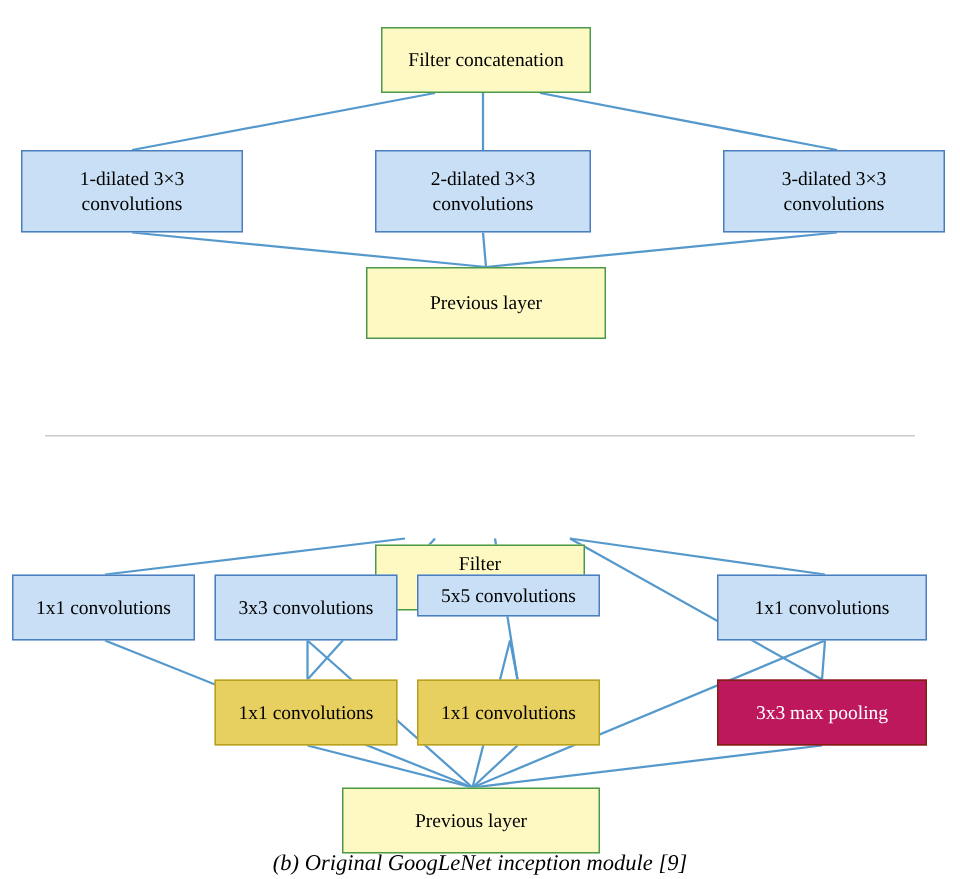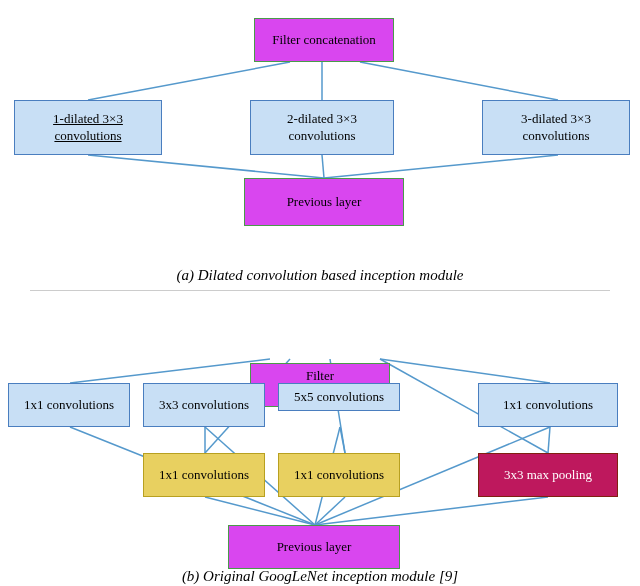--- a/index.html
+++ b/index.html
@@ -33,21 +33,21 @@
       background: #c8dff5;
       text-align: center;
       font-size: 13px;
       display: flex;
       align-items: center;
       justify-content: center;
       padding: 4px;
       line-height: 1.3;
     }
     .box.green {
-      background: #d946ef;
+      background: #fef9c3;
       border-color: #4a9a4a;
     }
     .box.yellow {
       background: #e8d060;
       border-color: #b8a020;
     }
     .box.orange-red {
       background: #be185d;
       border-color: #802010;
       color: #fff;
@@ -80,29 +80,28 @@
     <line x1="88" y1="100" x2="290" y2="62" stroke="#5599cc" stroke-width="1.5"></line>
 
     <line x1="322" y1="100" x2="322" y2="62" stroke="#5599cc" stroke-width="1.5"></line>
 
     <line x1="558" y1="100" x2="360" y2="62" stroke="#5599cc" stroke-width="1.5"></line>
   </svg>
 
   <div class="box green" style="left:254px; top:18px; width:140px; height:44px;">Filter
 concatenation</div>
 
-  <div class="box" style="left:14px; top:100px; width:148px; height:55px;text-decoration:underline;">1-dilated 3×3<br>convolutions</div>
+  <div class="box" style="left:14px; top:100px; width:148px; height:55px;">1-dilated 3×3<br>convolutions</div>
 
   <div class="box" style="left:250px; top:100px; width:144px; height:55px;">2-dilated 3×3<br>convolutions</div>
 
   <div class="box" style="left:482px; top:100px; width:148px; height:55px;">3-dilated 3×3<br>convolutions</div>
 
   <div class="box green" style="left:244px; top:178px; width:160px; height:48px;">Previous layer</div>
 
-  <div class="caption" style="position:absolute; bottom:4px; width:100%;">(a) Dilated convolution based inception module</div>
 </div>
 
 <div class="divider"></div>
 
 <div class="section section-b" style="margin-top:2px;">
   <svg class="lines">
 
     <line x1="315" y1="232" x2="70" y2="134" stroke="#5599cc" stroke-width="1.5"></line>
     <line x1="315" y1="232" x2="205" y2="134" stroke="#5599cc" stroke-width="1.5"></line>
     <line x1="315" y1="232" x2="340" y2="134" stroke="#5599cc" stroke-width="1.5"></line>

